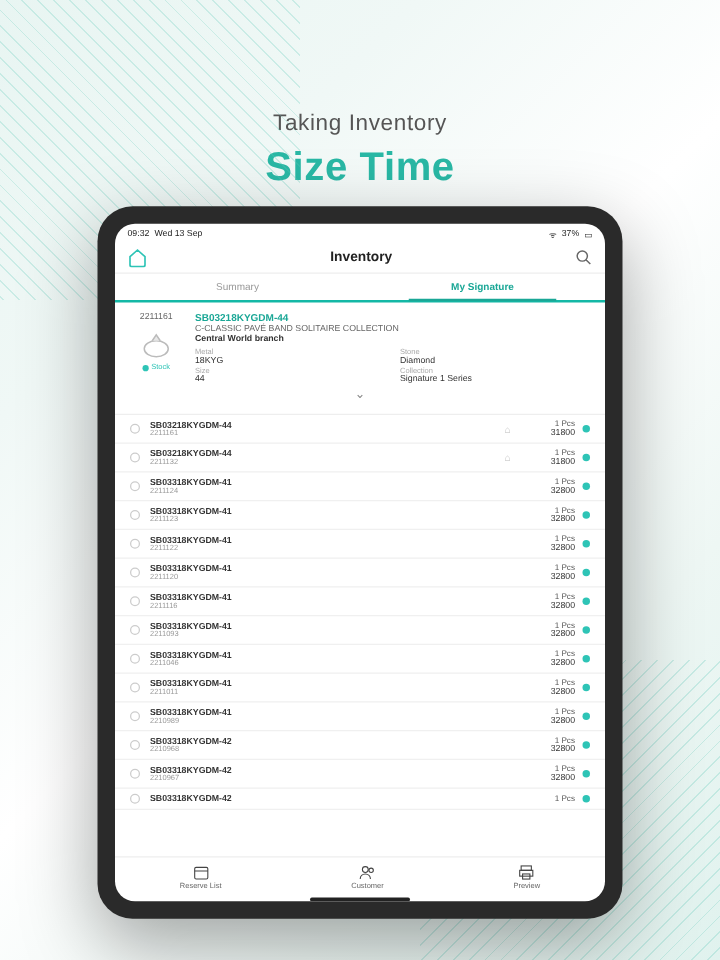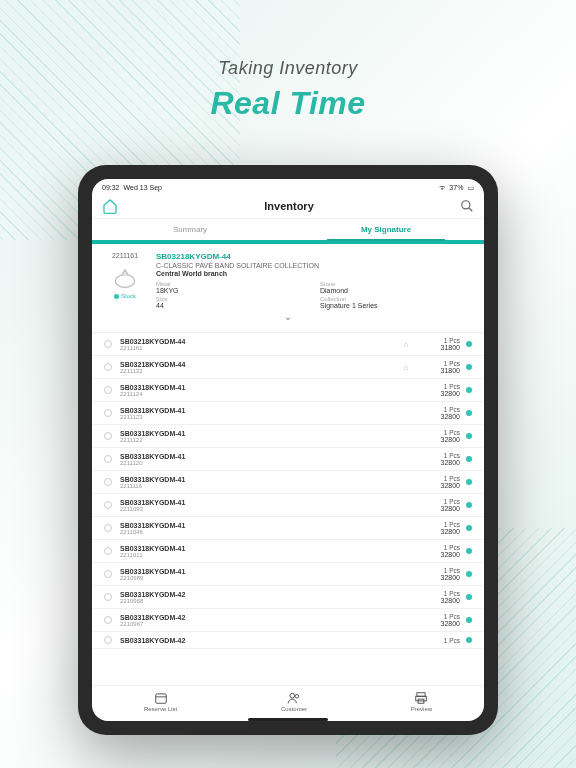--- a/index.html
+++ b/index.html
@@ -9,36 +9,36 @@
   background: linear-gradient(135deg, #e8f5f2 0%, #f0f8f6 25%, #ffffff 50%, #eef7f4 75%, #e0f2ee 100%);
   position: relative; overflow: hidden;
 }
 .bg-lines { position:absolute; inset:0; pointer-events:none; opacity:.25; }
 .bg-lines::before, .bg-lines::after {
   content:""; position:absolute; width:300px; height:300px;
   background: repeating-linear-gradient(45deg, transparent 0 8px, #5fc9b8 8px 9px);
 }
 .bg-lines::before { top:-60px; left:-60px; }
 .bg-lines::after { bottom:-60px; right:-60px; transform: rotate(90deg); }
-.headline { text-align:center; padding-top:58px;font-style:italic; }
+.headline { text-align:center; padding-top:88px; }
 .h1 { font-size:18px; color:#555; font-weight:400; letter-spacing:.5px; }
 .h2 { font-size:32px; color:#29b8a5; font-weight:600; margin-top:6px; letter-spacing:.5px; }
 .tablet {
   position:absolute; left:50%; transform:translateX(-50%); top:165px;
   width:420px; height:570px; background:#2a2a2a; border-radius:28px;
   padding:14px; box-shadow:0 20px 60px rgba(0,0,0,.35);
 }
 .screen { width:100%; height:100%; background:#fff; border-radius:16px; overflow:hidden; display:flex; flex-direction:column; position:relative; }
 .statusbar { display:flex; justify-content:space-between; align-items:center; padding:4px 10px 2px; font-size:7px; color:#222; }
 .statusbar .left, .statusbar .right { display:flex; align-items:center; gap:4px; }
 .navbar { display:flex; align-items:center; justify-content:space-between; padding:4px 10px; border-bottom:1px solid #eee; }
 .home-icon { width:16px; height:16px; color:#2ec4b6; }
 .search-icon { width:14px; height:14px; stroke:#666; }
 .title { font-size:11px; font-weight:700; color:#222; }
-.tabs { display:flex; border-bottom:4px solid #14b8a6; }
+.tabs { display:flex; border-bottom:2px solid #14b8a6; }
 .tab { flex:1; text-align:center; padding:6px 0; font-size:8px; color:#999; cursor:pointer; position:relative; }
 .tab.active { color:#1aa796; font-weight:600; }
 .tab.active::after { content:""; position:absolute; bottom:-1px; left:20%; right:20%; height:2px; background:#1aa796; }
 .detail { padding:8px 12px; border-bottom:1px solid #eee; position:relative; }
 .detail-row { display:flex; gap:10px; }
 .detail-left { width:42px; display:flex; flex-direction:column; align-items:center; }
 .detail-id { font-size:7px; color:#666; }
 .ring-icon { width:32px; height:24px; margin-top:6px; }
 .stock-badge { font-size:6px; color:#2ec4b6; margin-top:4px; display:flex; align-items:center; gap:2px; }
 .stock-badge::before { content:""; width:5px; height:5px; border-radius:50%; background:#2ec4b6; }
@@ -65,21 +65,21 @@
 .bitem { display:flex; flex-direction:column; align-items:center; gap:1px; font-size:6px; color:#666; cursor:pointer; }
 .bitem svg { width:14px; height:14px; stroke:#444; }
 .homebar { height:3px; width:80px; background:#222; border-radius:2px; margin:3px auto 0; }
 </style>
 </head>
 <body>
 <div class="bg-lines"></div>
 
 <div class="headline">
   <div class="h1">Taking Inventory</div>
-  <div class="h2">Real Time</div>
+  <div class="h2">Size Time</div>
 </div>
 
 <div class="tablet">
   <div class="screen">
 
     <div class="statusbar">
       <div class="left">
         <span>09:32</span>
         <span>Wed 13 Sep</span>
       </div>

